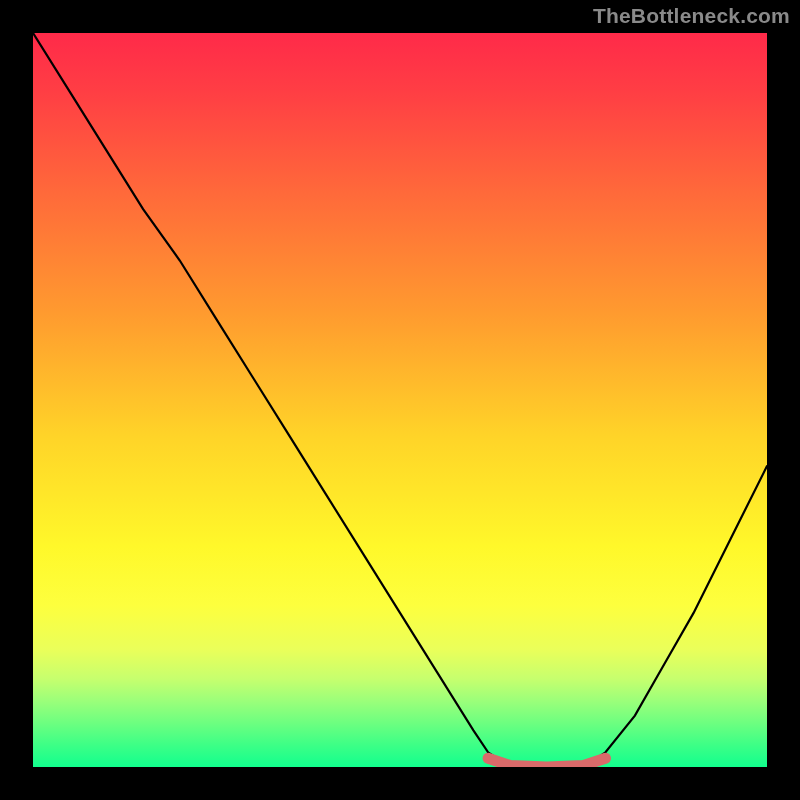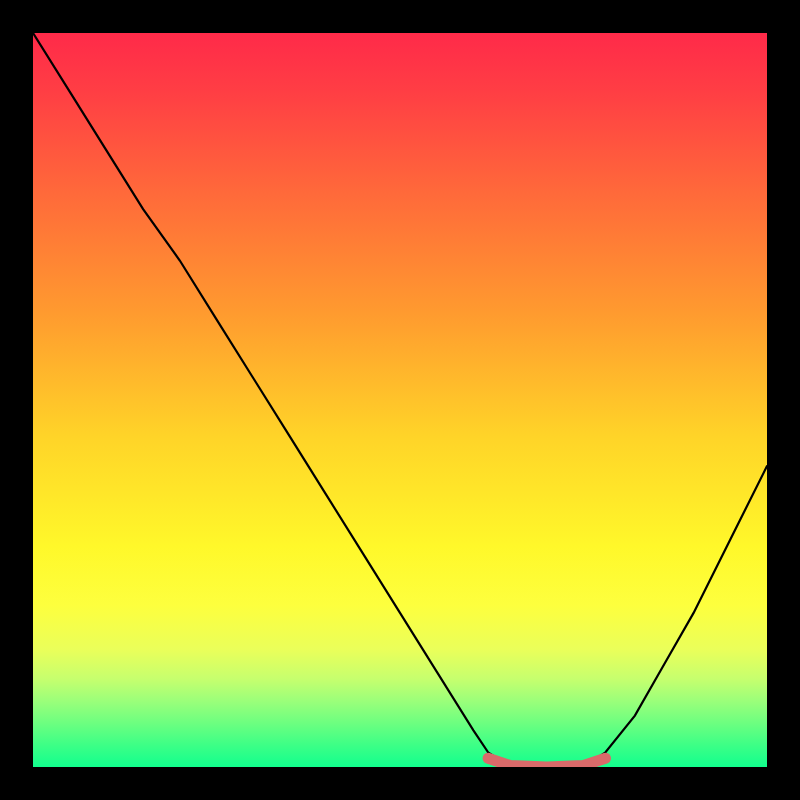--- a/index.html
+++ b/index.html
@@ -61,13 +61,14 @@
 </head>
 <body>
 
 <div class="frame">
   <div class="plot">
     <svg class="curve" viewBox="0 0 734 734" preserveAspectRatio="none">
       <path d="M0.0 0.0 L36.7 58.7 L73.4 117.4 L110.1 176.2 L146.8 227.5 L183.5 286.3 L220.2 345.0 L256.9 403.7 L293.6 462.4 L330.3 521.1 L367.0 579.9 L403.7 638.6 L440.4 697.3 L455.1 719.3 L477.1 734.0 L513.8 734.0 L550.5 734.0 L572.5 719.3 L601.9 682.6 L631.2 631.2 L660.6 579.9 L697.3 506.5 L734.0 433.1" fill="none" stroke="#000000" stroke-width="2.2" stroke-linecap="round"></path>
       <path d="M455.1 725.2 L477.1 732.5 L513.8 734.0 L550.5 732.5 L572.5 725.2" fill="none" stroke="#d96a6a" stroke-width="11" stroke-linecap="round"></path>
     </svg>
   </div>
+  <div class="watermark">TheBottleneck.com</div>
 </div>
 
 </body></html>

